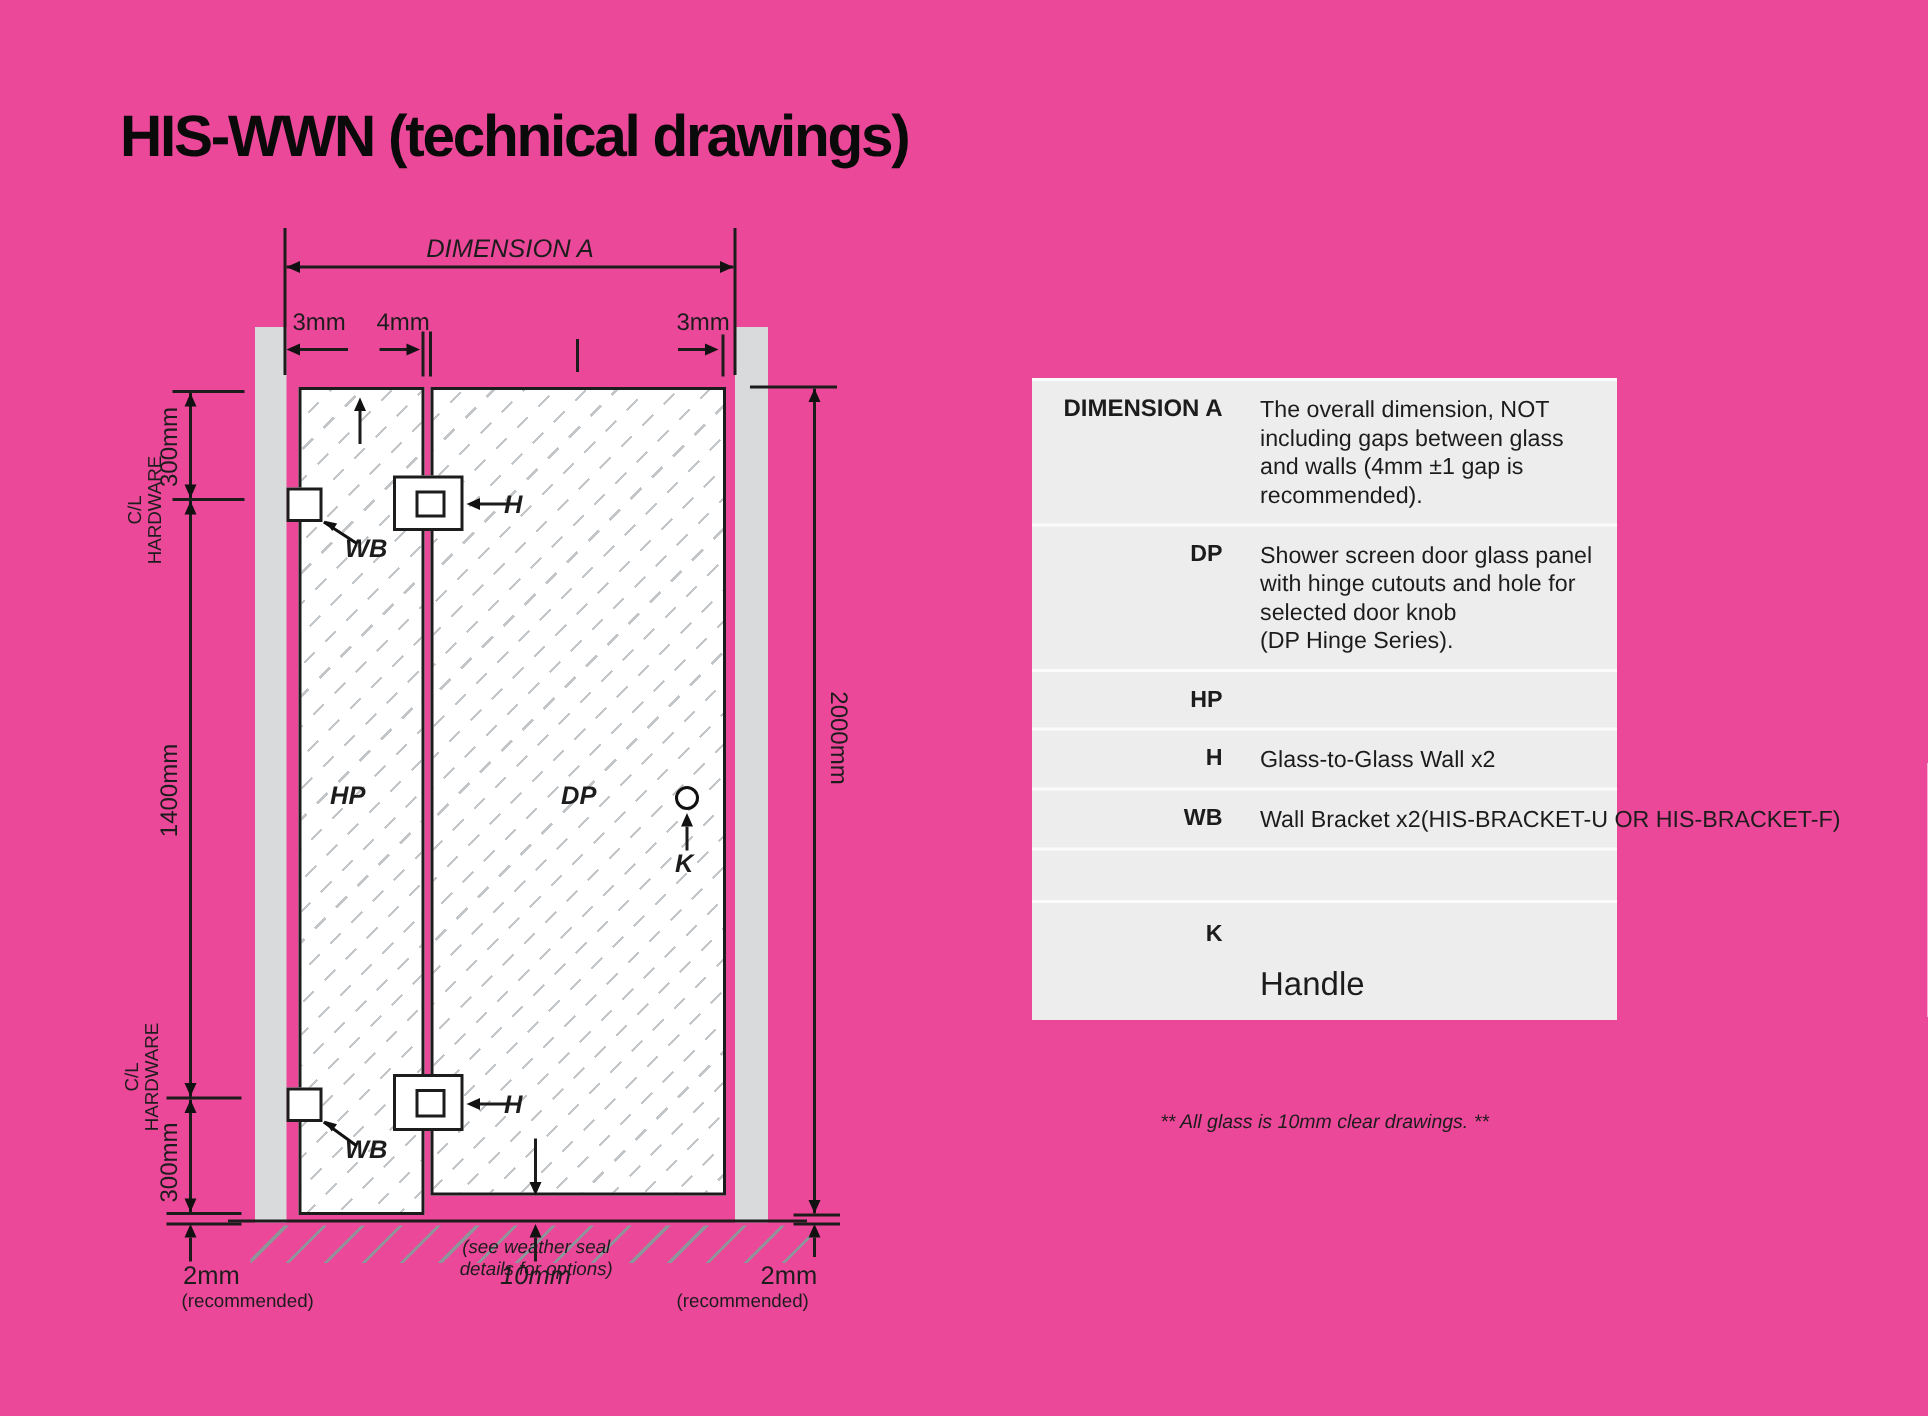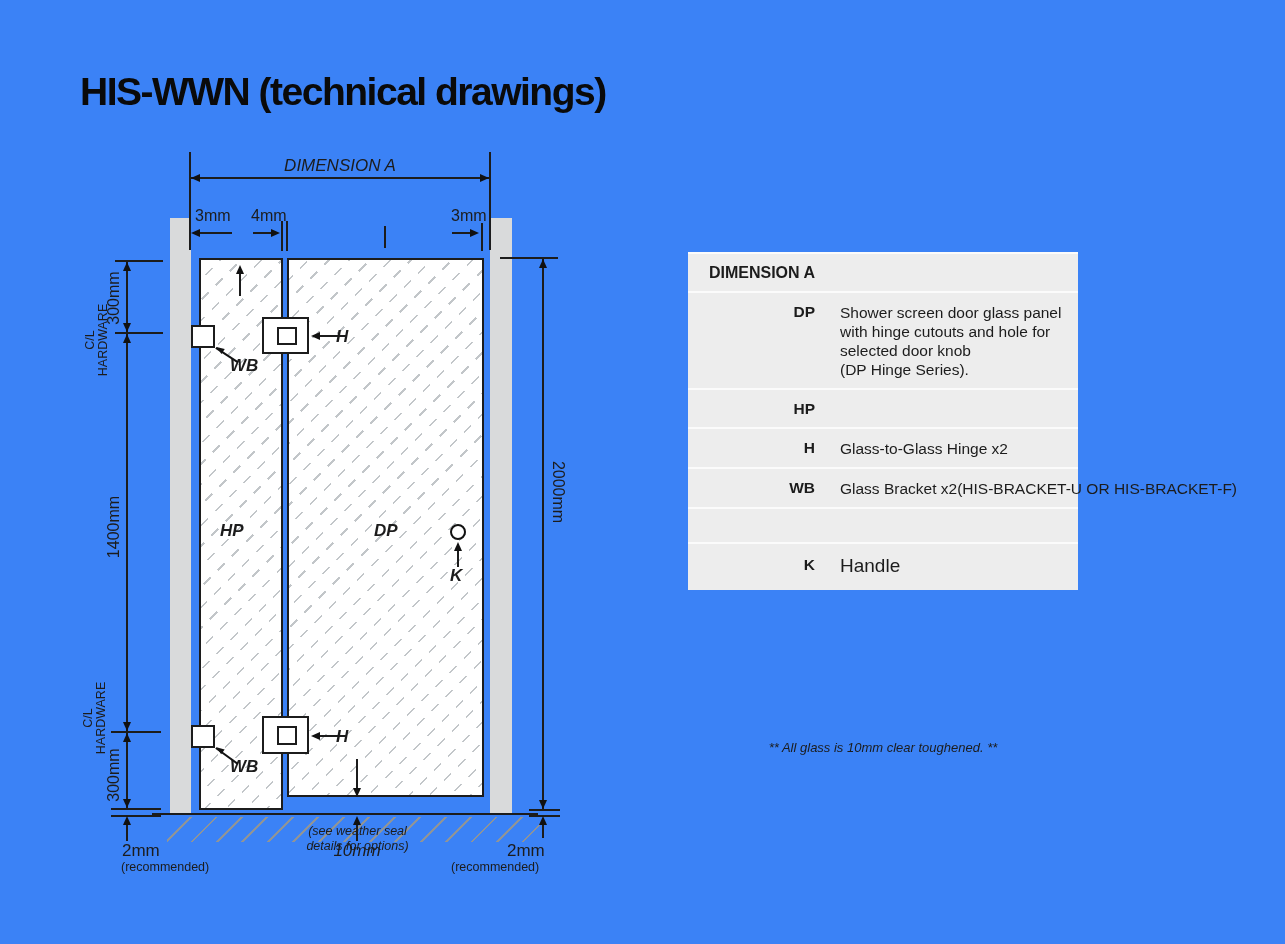--- a/index.html
+++ b/index.html
@@ -1,16 +1,16 @@
 <!DOCTYPE html>
 <html><head>
 <meta charset="utf-8">
 <style>
   html,body{margin:0;padding:0;background:#fff;}
-  .page{position:relative;width:1285px;height:944px;background:#3b82f6;overflow:hidden;
+  .page{position:relative;width:1285px;height:944px;background:#ec4899;overflow:hidden;
         font-family:"Liberation Sans","DejaVu Sans",sans-serif;color:#1c1c1c;}
   .title{position:absolute;left:80px;top:70px;font-size:39px;font-weight:700;letter-spacing:-1.5px;color:#0a0a0a;white-space:nowrap;}
 
   
   .hl{position:absolute;height:2px;background:#1c1c1c;}
   .vl{position:absolute;width:2px;background:#1c1c1c;}
   .ah{position:absolute;width:0;height:0;border-style:solid;}
   .ah.up{border-width:0 4px 9px 4px;border-color:transparent transparent #111 transparent;}
   .ah.down{border-width:9px 4px 0 4px;border-color:#111 transparent transparent transparent;}
   .ah.left{border-width:4px 9px 4px 0;border-color:transparent #111 transparent transparent;}
@@ -41,21 +41,21 @@
 
   
   .legend{position:absolute;left:688px;top:252px;width:390px;background:#ededed;}
   .lg-header{font-size:22px;font-weight:700;letter-spacing:-0.5px;padding:13px 0 10px 22px;}
   .lg-row{display:flex;border-top:2px solid #fbfbfb;padding:10px 0 9px 0;}
   .lg-term{width:127px;text-align:right;font-weight:700;font-size:15.5px;flex:none;}
   .lg-desc{margin-left:25px;width:245px;font-size:15.5px;line-height:19px;white-space:pre-line;flex:none;}
   .lg-desc.nowrap{white-space:nowrap;width:auto;overflow:visible;}
   .lg-spacer{height:33px;border-top:2px solid #fbfbfb;}
   .lg-row.krow{padding:12px 0 15px 0;}
-  .lg-row.krow .lg-desc{font-size:19px;}
+  .lg-row.krow .lg-desc{font-size:22px;margin-top:32px;}
   .footnote{position:absolute;left:688px;top:740px;width:390px;text-align:center;font-size:13px;font-style:italic;}
 </style>
 </head>
 <body>
 
 <div class="page">
 
   <div class="title">HIS-WWN (technical drawings)</div>
 
   <div>
@@ -162,47 +162,51 @@
     <div class="note it pre" style="left:295px;top:824px;width:125px;text-align:center;line-height:14.5px;">(see weather seal
 details for options)</div>
     <div class="dim" style="left:507px;top:841px;font-size:17px;">2mm</div>
     <div class="note" style="left:451px;top:860px;">(recommended)</div>
   </div>
 
   <div class="legend">
 
     <div class="lg-row">
       <div class="lg-term" style="font-size:16px;">DIMENSION A</div>
+      <div class="lg-desc">The overall dimension, NOT
+including gaps between glass
+and walls (4mm ±1 gap is
+recommended).</div>
     </div>
 
     <div class="lg-row">
       <div class="lg-term">DP</div>
       <div class="lg-desc">Shower screen door glass panel
 with hinge cutouts and hole for
 selected door knob
 (DP Hinge Series).</div>
     </div>
 
     <div class="lg-row">
       <div class="lg-term">HP</div>
     </div>
 
     <div class="lg-row">
       <div class="lg-term">H</div>
-      <div class="lg-desc">Glass-to-Glass Hinge x2</div>
+      <div class="lg-desc">Glass-to-Glass Wall x2</div>
     </div>
 
     <div class="lg-row">
       <div class="lg-term">WB</div>
-      <div class="lg-desc nowrap">Glass Bracket x2(HIS-BRACKET-U OR HIS-BRACKET-F)</div>
+      <div class="lg-desc nowrap">Wall Bracket x2(HIS-BRACKET-U OR HIS-BRACKET-F)</div>
     </div>
 
     <div class="lg-spacer"></div>
 
     <div class="lg-row krow">
       <div class="lg-term">K</div>
       <div class="lg-desc">Handle</div>
     </div>
   </div>
 
-  <div class="footnote">** All glass is 10mm clear toughened. **</div>
+  <div class="footnote">** All glass is 10mm clear drawings. **</div>
 
 </div>
 
 </body></html>

